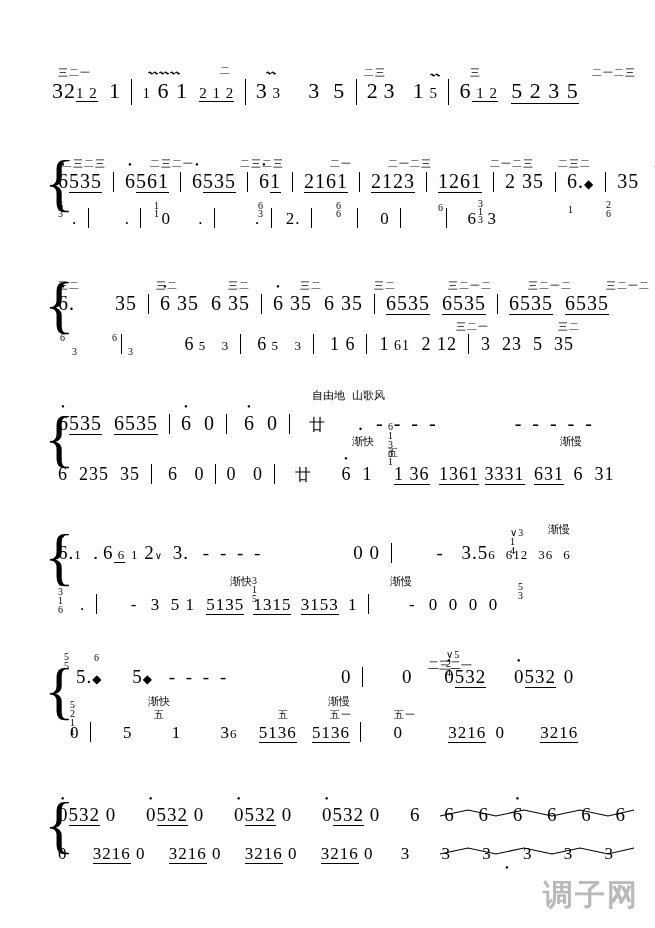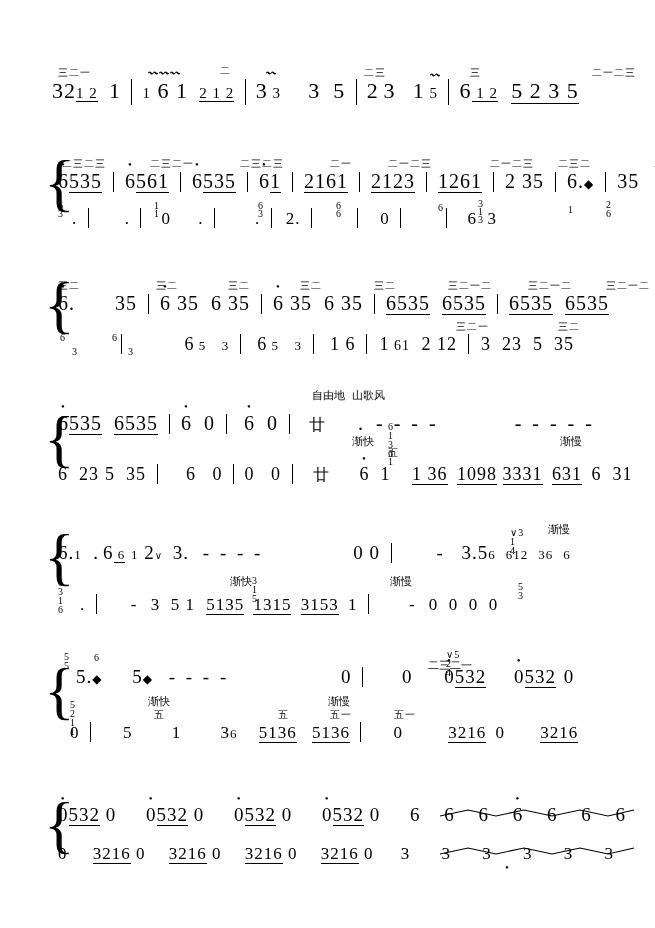--- a/index.html
+++ b/index.html
@@ -212,31 +212,31 @@
       <span style="margin-left:8px;font-family:'DejaVu Sans',sans-serif;font-size:16px;">廿</span>
       <span class="tiny" style="position:absolute;left:330px;top:10px;line-height:9px;">6<br>1<br>3<br>6</span>
       <span style="margin-left:26px;">.</span>
       <span class="dash" style="margin-left:6px;">- - - -</span>
       <span class="dash" style="margin-left:70px;">- - - - -</span>
       
       
     </div>
 
     <div class="row num" style="left:58px;top:78px;font-size:18px;">
-      <span>6&nbsp;&nbsp;23</span><span style="margin-left:6px;">5&nbsp;&nbsp;35</span>
-      <span class="bar"></span>
-      <span style="margin-left:18px;">6&nbsp;&nbsp;&nbsp;0</span>
+      <span>6&nbsp;&nbsp;23</span><span style="">5&nbsp;&nbsp;35</span>
+      <span class="bar"></span>
+      <span style="margin-left:6px;">6&nbsp;&nbsp;&nbsp;0</span>
       <span class="bar"></span>
       <span>0&nbsp;&nbsp;&nbsp;0</span>
       <span class="bar"></span>
       <span style="margin-left:10px;font-family:'DejaVu Sans',sans-serif;font-size:16px;">廿</span>
       <span class="tiny" style="position:absolute;left:330px;top:-16px;line-height:9px;">五<br>1</span>
       <span class="dotu" style="margin-left:24px;">6</span><span>&nbsp;&nbsp;1</span>
       <span class="beam" style="margin-left:16px;">1&nbsp;36</span>
-      <span class="beam" style="margin-left:4px;">1098</span>
+      <span class="beam" style="margin-left:4px;">1361</span>
       <span class="beam" style="margin-left:0;">3331</span>
       <span class="beam" style="margin-left:4px;">631</span>
       <span style="margin-left:4px;">6&nbsp;&nbsp;31</span>
       
     </div>
   </div>
 
   <div class="sys" style="top:516px;height:110px;">
     <div class="brace" style="left:44px;top:12px;">{</div>
 
@@ -341,15 +341,16 @@
       <span style="margin-left:22px;letter-spacing:14px;" class="dotd">3 3 3 3 3 3</span>
     </div>
   </div>
 
   <svg style="position:absolute;left:438px;top:806px;" width="200" height="60" viewBox="0 0 200 60">
     <polyline points="2,10 30,4 58,10 86,4 114,10 142,4 170,10 196,4" fill="none" stroke="#000" stroke-width="1.2"></polyline>
     <polyline points="2,48 30,42 58,48 86,42 114,48 142,42 170,48 196,42" fill="none" stroke="#000" stroke-width="1.2"></polyline>
   </svg>
 
   <div id="wm">
+    <div class="cn">调子网</div>
   </div>
 
 </div>
 
 </body></html>

